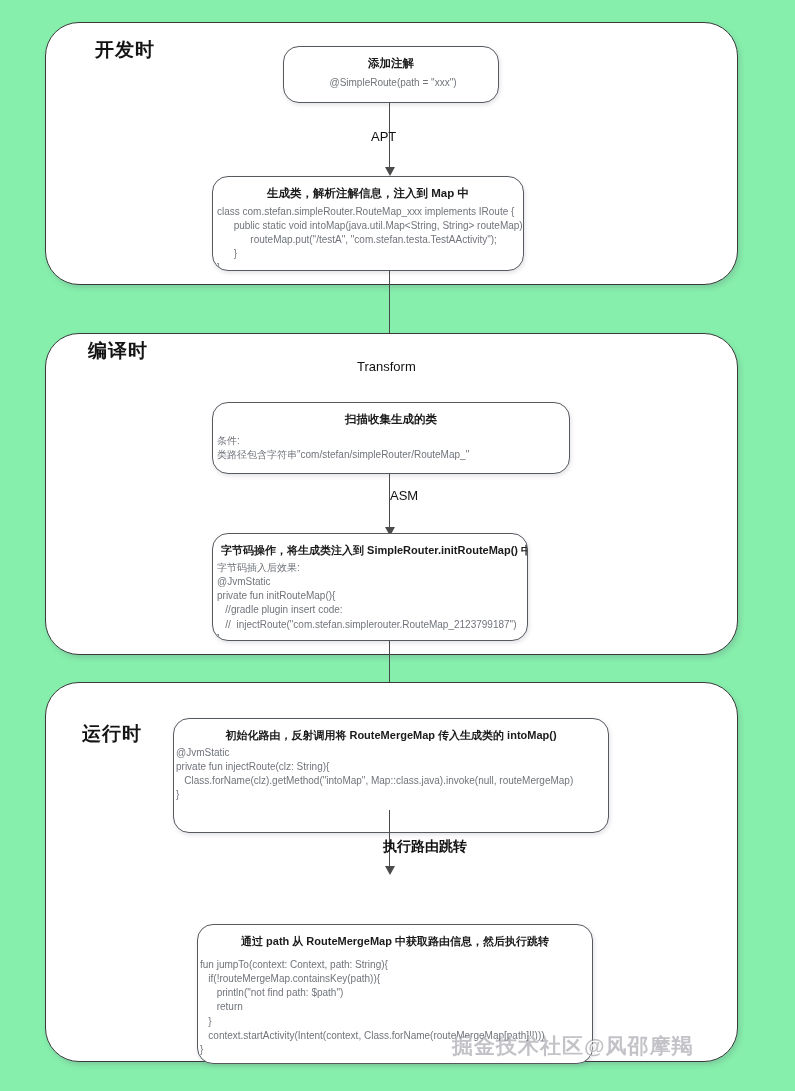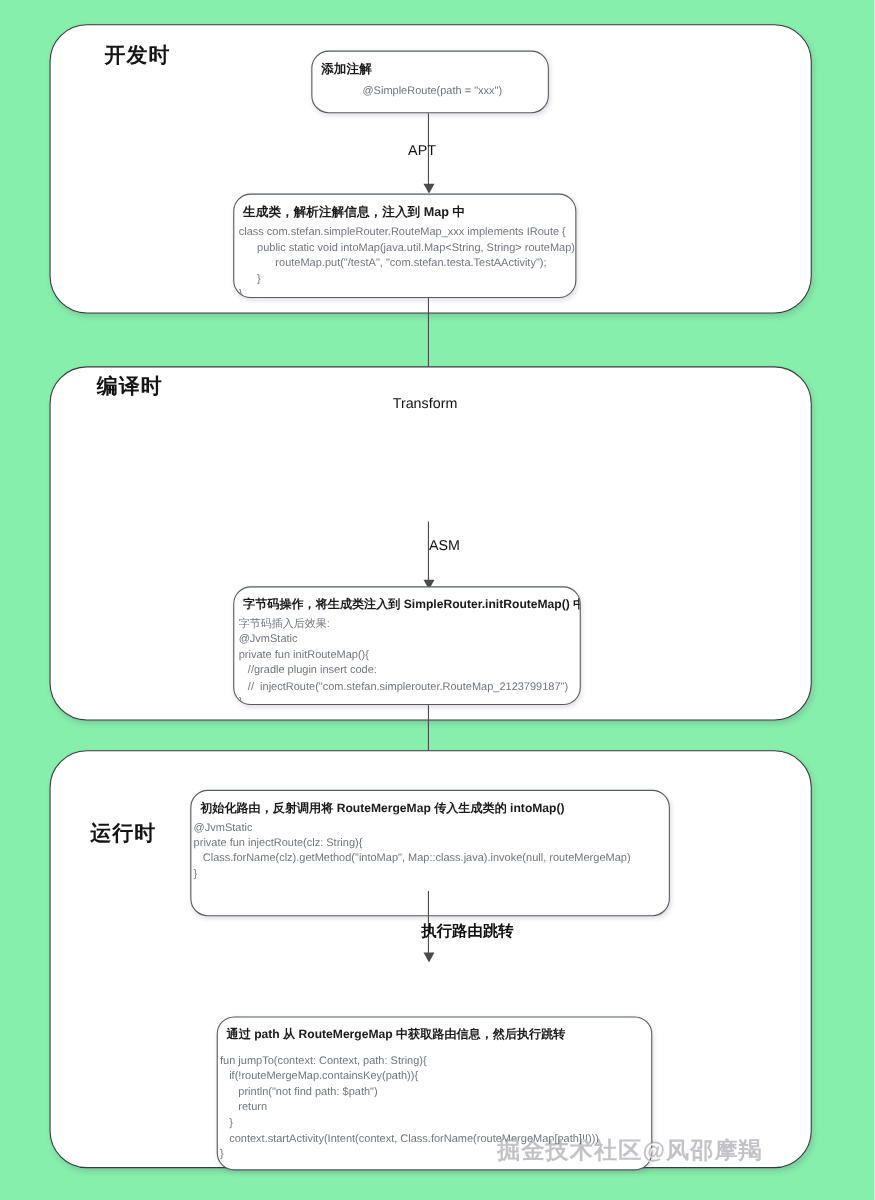--- a/index.html
+++ b/index.html
@@ -41,20 +41,21 @@
   .node {
     position: absolute;
     border: 1.1px solid #555a5f;
     border-radius: 16px;
     background: #ffffff;
     box-sizing: border-box;
     box-shadow: 1px 2px 4px rgba(100,100,120,0.18);
     overflow: hidden;
   }
   .node-title {
+    text-align: center;
     font-size: 11.5px;
     font-weight: bold;
     color: #1a1a1a;
     padding-top: 9px;
     padding-left: 8px;
     padding-right: 8px;
     line-height: 1.35;
     white-space: nowrap;
   }
   .node-title.tiny { font-size: 11px; }
@@ -134,40 +135,45 @@
 }</div>
   </div>
 
   <div class="arrow-line" style="left:389px; top:271px; height:125px;"></div>
   <div class="arrow-head" style="left:385px; top:394px;"></div>
 
   <div class="phase" style="left:45px; top:333px; width:693px; height:322px;"></div>
   <div class="phase-label" style="left:88px; top:338px;">编译时</div>
   <div class="arrow-label" style="left:357px; top:359px;">Transform</div>
 
+  <div class="node" style="left:212px; top:402px; width:358px; height:72px;">
+    <div class="node-title">扫描收集生成的类</div>
+    <div class="code" style="padding-top:6px;">条件:
+类路径包含字符串"com/stefan/simpleRouter/RouteMap_"</div>
+  </div>
 
   <div class="arrow-line" style="left:389px; top:474px; height:55px;"></div>
   <div class="arrow-head" style="left:385px; top:527px;"></div>
   <div class="arrow-label" style="left:370px; top:488px;margin-left:20px;">ASM</div>
 
   <div class="node" style="left:212px; top:533px; width:316px; height:108px;">
     <div class="node-title tiny">字节码操作，将生成类注入到 SimpleRouter.initRouteMap() 中</div>
     <div class="code" style="padding-top:3px;">字节码插入后效果:
 @JvmStatic
 private fun initRouteMap(){
    //gradle plugin insert code:
    //  injectRoute("com.stefan.simplerouter.RouteMap_2123799187")
 }</div>
   </div>
 
   <div class="arrow-line" style="left:389px; top:641px; height:77px;"></div>
   <div class="arrow-head" style="left:385px; top:716px;"></div>
 
   <div class="phase" style="left:45px; top:682px; width:693px; height:380px;"></div>
-  <div class="phase-label" style="left:82px; top:721px;margin-top:24px;">运行时</div>
+  <div class="phase-label" style="left:82px; top:721px;">运行时</div>
 
   <div class="node" style="left:173px; top:718px; width:436px; height:115px;">
     <div class="node-title tiny">初始化路由，反射调用将 RouteMergeMap 传入生成类的 intoMap()</div>
     <div class="code" style="padding-top:3px; padding-left:2px;">@JvmStatic
 private fun injectRoute(clz: String){
    Class.forName(clz).getMethod("intoMap", Map::class.java).invoke(null, routeMergeMap)
 }</div>
   </div>
 
   <div class="arrow-line" style="left:389px; top:810px; height:58px;"></div>

